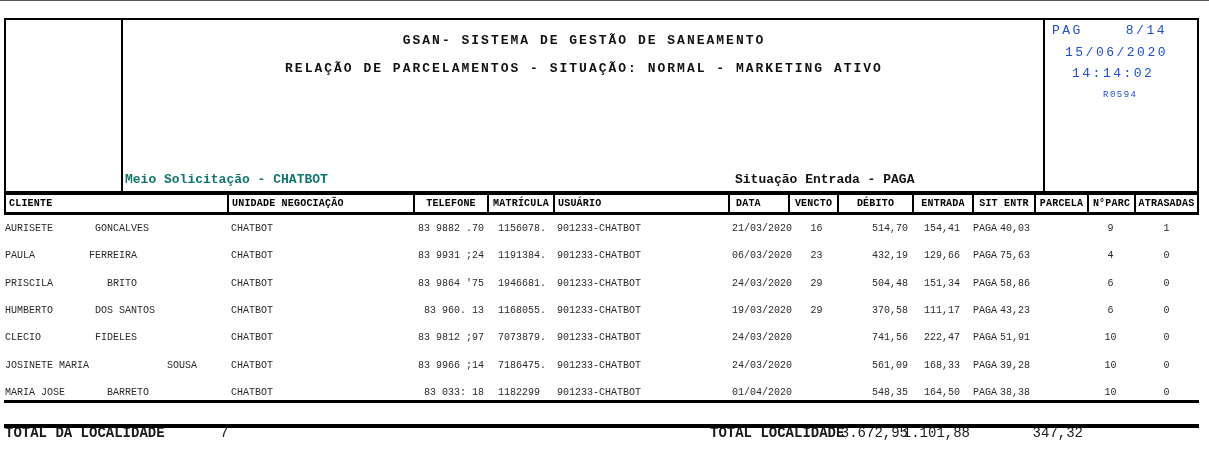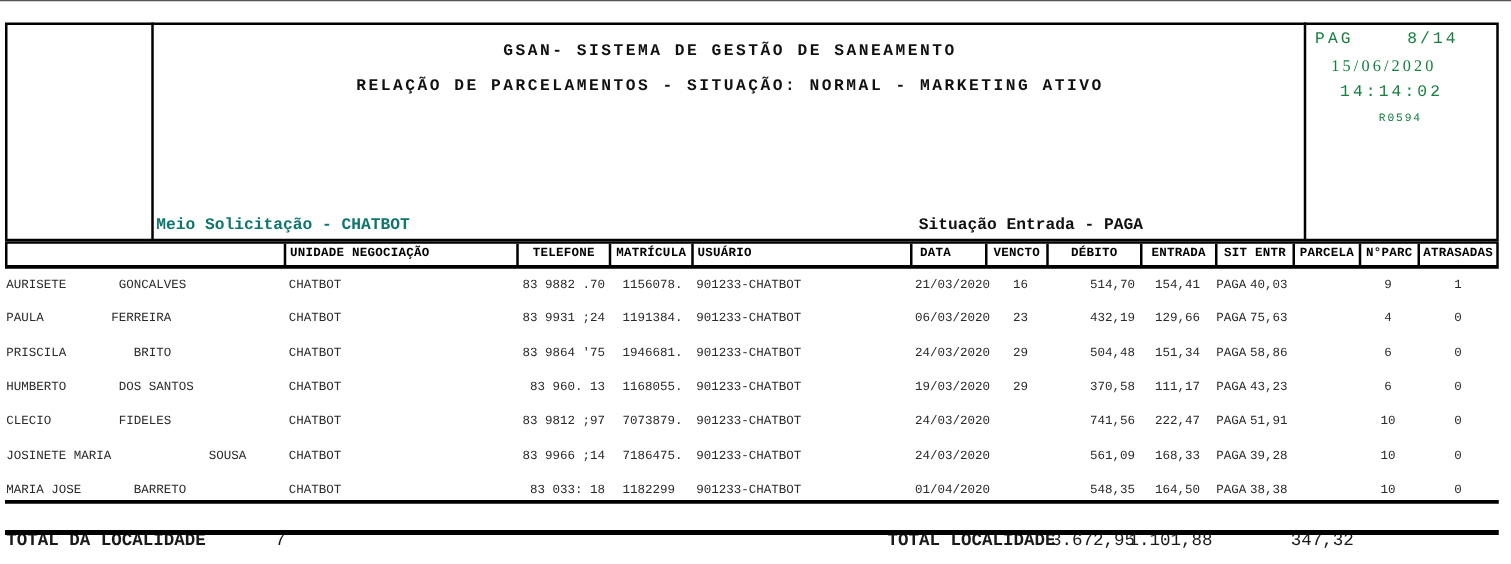--- a/index.html
+++ b/index.html
@@ -8,21 +8,21 @@
     font-family:"Liberation Mono","DejaVu Sans Mono",monospace;
     color:#1a1a1a;overflow:hidden;
   }
   .abs{position:absolute;}
   .b{font-weight:bold;}
   .hline{position:absolute;background:#000;}
   .vline{position:absolute;background:#000;width:2px;}
   
   .hdr-box{position:absolute;left:4px;top:18px;width:1195px;height:175px;border:2px solid #000;box-sizing:border-box;background:#fff;}
   .title-line{position:absolute;left:123px;width:922px;text-align:center;font-size:13px;font-weight:bold;letter-spacing:2px;color:#111;}
-  .rb{position:absolute;font-size:13px;letter-spacing:2.5px;color:#15803d;}
+  .rb{position:absolute;font-size:13px;letter-spacing:2.5px;color:#1d4ed8;}
   
   .thead{position:absolute;left:4px;top:193px;width:1195px;height:22px;border:2px solid #000;border-bottom-width:3px;box-sizing:border-box;background:#fff;}
   .hcell{position:absolute;top:0;height:17px;line-height:17px;font-size:10px;font-weight:bold;letter-spacing:0.2px;color:#000;border-left:2px solid #000;box-sizing:border-box;overflow:hidden;}
   .hcell.first{border-left:none;}
   .hc-center{text-align:center;}
   .hc-left{padding-left:3px;}
   
   .trow{position:absolute;left:0;width:1209px;height:27px;font-size:10px;color:#2a2a2a;}
   .trow span{position:absolute;top:0;line-height:12px;white-space:pre;}
   .c-cliente{left:5px;}
@@ -51,28 +51,29 @@
   <div class="hdr-box"></div>
 
   <div class="vline" style="left:121px;top:18px;height:175px;"></div>
   <div class="vline" style="left:1043px;top:18px;height:175px;"></div>
 
   <div class="title-line" style="top:61px;">RELAÇÃO DE PARCELAMENTOS - SITUAÇÃO: NORMAL - MARKETING ATIVO</div>
   <div class="title-line" style="top:33px;">GSAN- SISTEMA DE GESTÃO DE SANEAMENTO</div>
 
   <div class="rb" style="left:1052px;top:23px;">PAG</div>
   <div class="rb" style="left:1100px;top:23px;width:67px;text-align:right;">8/14</div>
-  <div class="rb" style="left:1065px;top:45px;font-family:Liberation Serif, serif;">15/06/2020</div>
+  <div class="rb" style="left:1065px;top:45px;">15/06/2020</div>
   <div class="rb" style="left:1072px;top:66px;">14:14:02</div>
   <div class="rb" style="left:1103px;top:90px;font-size:9px;letter-spacing:1.5px;">R0594</div>
 
   <div class="abs b" style="left:125px;top:172px;font-size:13px;color:#0f766e;">Meio Solicitação - CHATBOT</div>
   <div class="abs b" style="left:735px;top:172px;font-size:13px;color:#111;">Situação Entrada - PAGA</div>
 
   <div class="thead">
+    <div class="hcell first hc-left" style="left:0;width:221px;">CLIENTE</div>
     <div class="hcell hc-left" style="left:221px;width:186px;">UNIDADE NEGOCIAÇÃO</div>
     <div class="hcell hc-center" style="left:407px;width:74px;">TELEFONE</div>
     <div class="hcell hc-center" style="left:481px;width:66px;">MATRÍCULA</div>
     <div class="hcell hc-left" style="left:547px;width:175px;">USUÁRIO</div>
     <div class="hcell hc-left" style="left:722px;width:60px;padding-left:6px;">DATA</div>
     <div class="hcell hc-center" style="left:782px;width:49px;">VENCTO</div>
     <div class="hcell hc-center" style="left:831px;width:75px;">DÉBITO</div>
     <div class="hcell hc-center" style="left:906px;width:60px;">ENTRADA</div>
     <div class="hcell hc-center" style="left:966px;width:62px;">SIT ENTR</div>
     <div class="hcell hc-center" style="left:1028px;width:53px;">PARCELA</div>

